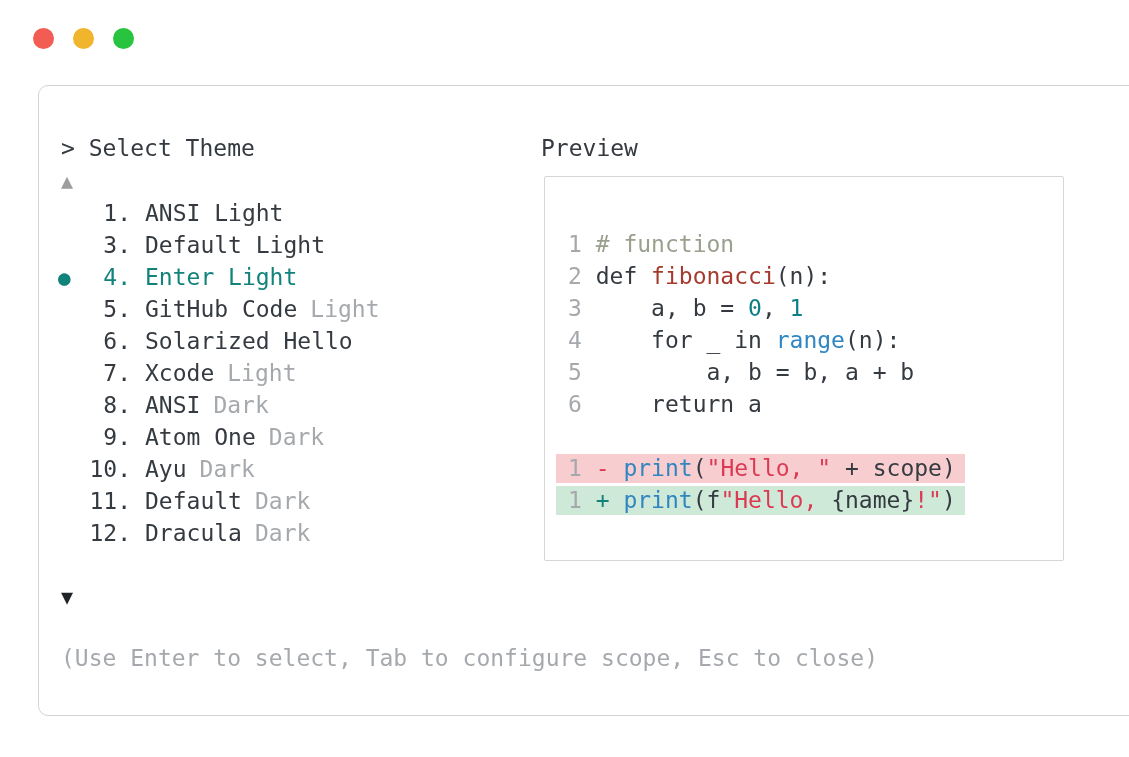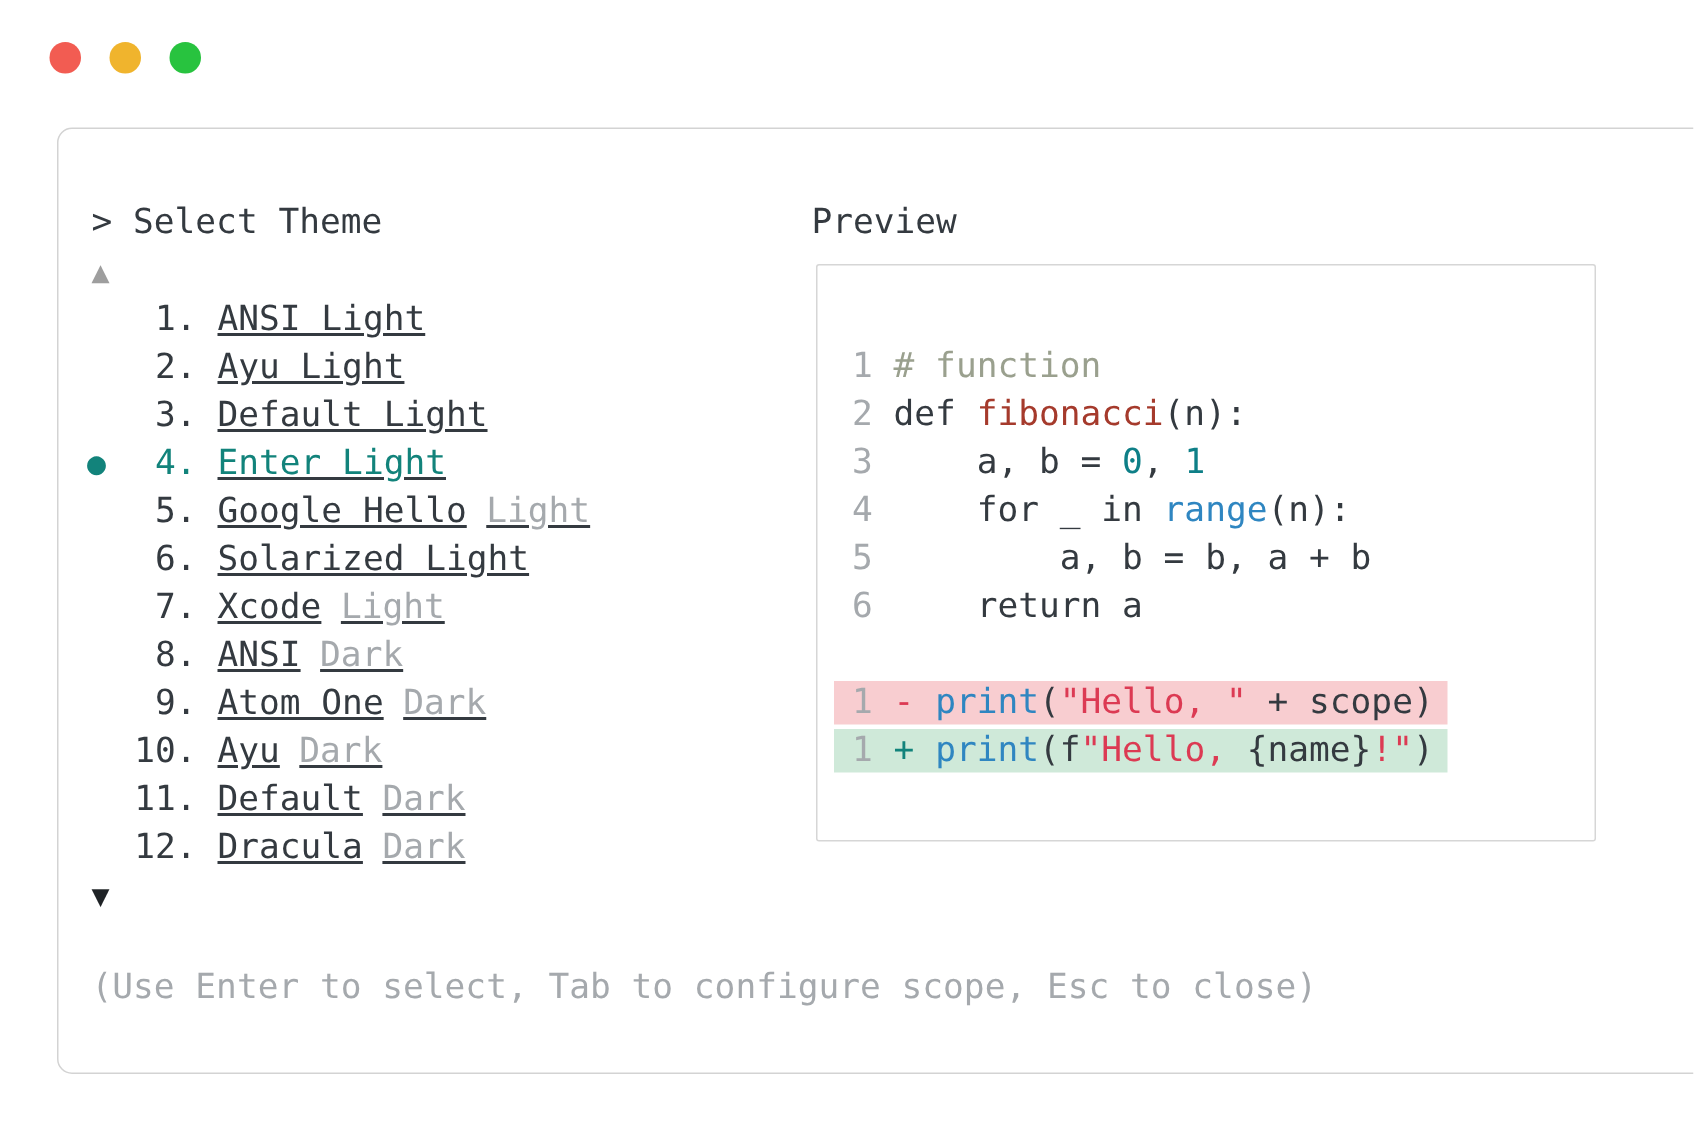--- a/index.html
+++ b/index.html
@@ -13,21 +13,21 @@
          font-family:"DejaVu Sans Mono","Liberation Mono",monospace;color:var(--text-dark);}
   .traffic{position:absolute;left:33px;top:28px;display:flex;gap:19px;}
   .dot{width:21px;height:21px;border-radius:50%;}
   .dot.red{background:var(--tl-red);} .dot.yellow{background:var(--tl-yellow);} .dot.green{background:var(--tl-green);}
   .window{position:absolute;left:38px;top:85px;width:1120px;height:631px;box-sizing:border-box;
           border:1.5px solid var(--win-border);border-radius:10px;background:#fff;}
   .prompt{position:absolute;left:22px;top:46px;font-size:23px;line-height:32px;white-space:pre;}
   .preview-label{position:absolute;left:502px;top:46px;font-size:23px;line-height:32px;}
   .scroll-up{position:absolute;left:22px;top:79px;font-size:20px;line-height:32px;color:#9e9e9e;cursor:default;}
   .scroll-down{position:absolute;left:22px;top:495px;font-size:20px;line-height:32px;color:#1f2326;cursor:default;}
-  .theme-list{position:absolute;left:22px;top:111px;text-decoration:underline;}
+  .theme-list{position:absolute;left:22px;top:111px;}
   .titem{height:32px;line-height:32px;font-size:23px;white-space:pre;cursor:default;}
   .marker{display:inline-block;width:28px;position:relative;left:-3px;color:var(--teal);font-size:21px;}
   .num{display:inline-block;width:42px;text-align:right;}
   .name{margin-left:14px;}
   .muted{margin-left:13px;color:var(--muted);}
   .titem.sel .num,.titem.sel .name{color:var(--teal);}
   .hint{position:absolute;left:22px;top:556px;font-size:23px;line-height:32px;color:var(--muted);white-space:pre;}
   .preview-box{position:absolute;left:505px;top:90px;width:520px;height:385px;box-sizing:border-box;
                border:1.5px solid var(--box-border);border-radius:2px;background:#fff;
                padding:51px 0 0 23px;overflow:hidden;}
@@ -51,25 +51,24 @@
     <span class="dot green"></span>
   </div>
 
   <div class="window">
     <div class="prompt">&gt; Select Theme</div>
     <div class="preview-label">Preview</div>
 
     <div class="scroll-up">▲</div>
     <div class="theme-list" id="theme-list">
         <div class="titem"><span class="marker"></span><span class="num">1.</span><span class="name">ANSI Light</span></div>
-        <div class="titem"><span class="marker"></span><span class="num">2.</span><span class="name">Ayu Light</span></div>
         <div class="titem"><span class="marker"></span><span class="num">3.</span><span class="name">Default Light</span></div>
         <div class="titem sel"><span class="marker">●</span><span class="num">4.</span><span class="name">Enter Light</span></div>
-        <div class="titem"><span class="marker"></span><span class="num">5.</span><span class="name">Google Hello</span><span class="muted">Light</span></div>
-        <div class="titem"><span class="marker"></span><span class="num">6.</span><span class="name">Solarized Light</span></div>
+        <div class="titem"><span class="marker"></span><span class="num">5.</span><span class="name">GitHub Code</span><span class="muted">Light</span></div>
+        <div class="titem"><span class="marker"></span><span class="num">6.</span><span class="name">Solarized Hello</span></div>
         <div class="titem"><span class="marker"></span><span class="num">7.</span><span class="name">Xcode</span><span class="muted">Light</span></div>
         <div class="titem"><span class="marker"></span><span class="num">8.</span><span class="name">ANSI</span><span class="muted">Dark</span></div>
         <div class="titem"><span class="marker"></span><span class="num">9.</span><span class="name">Atom One</span><span class="muted">Dark</span></div>
         <div class="titem"><span class="marker"></span><span class="num">10.</span><span class="name">Ayu</span><span class="muted">Dark</span></div>
         <div class="titem"><span class="marker"></span><span class="num">11.</span><span class="name">Default</span><span class="muted">Dark</span></div>
         <div class="titem"><span class="marker"></span><span class="num">12.</span><span class="name">Dracula</span><span class="muted">Dark</span></div>
       </div>
     <div class="scroll-down">▼</div>
 
     <div class="preview-box" id="preview-box">

